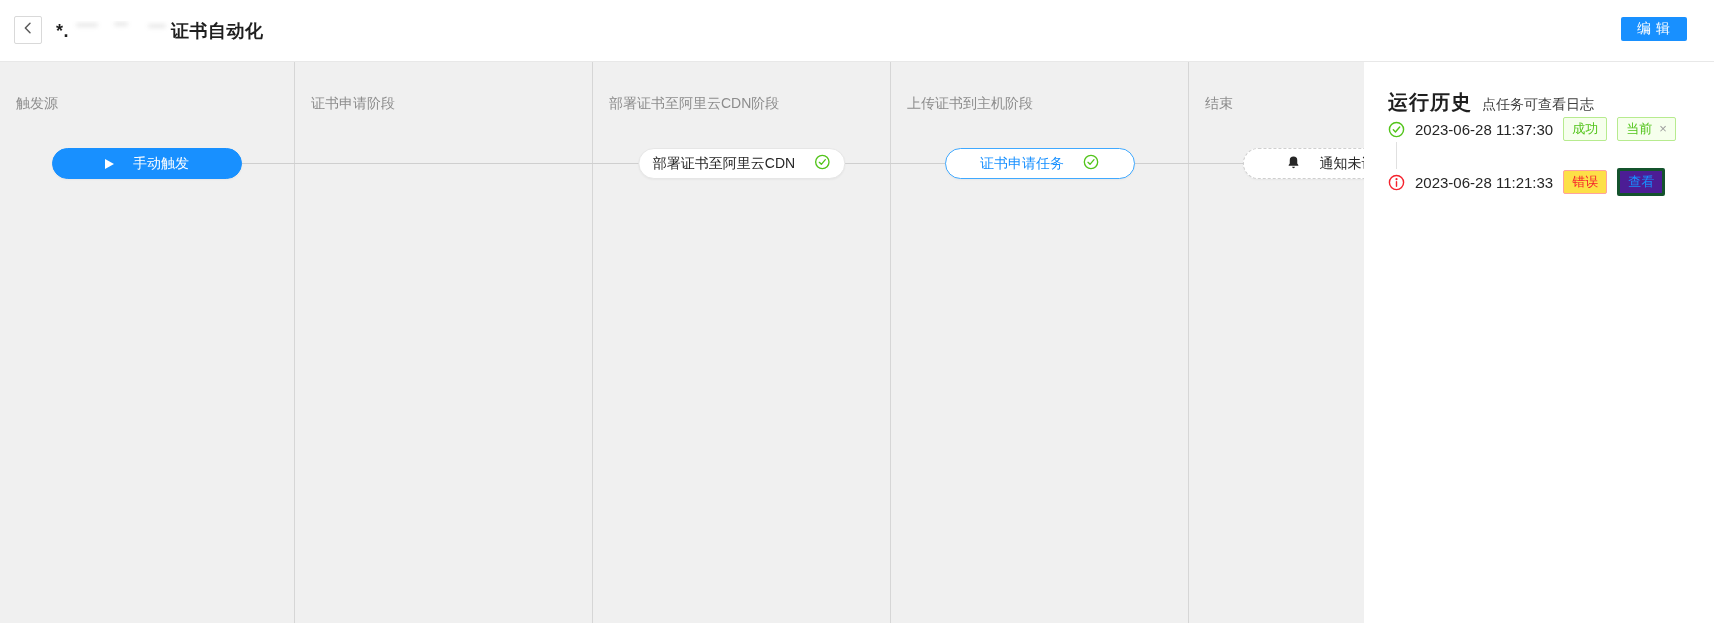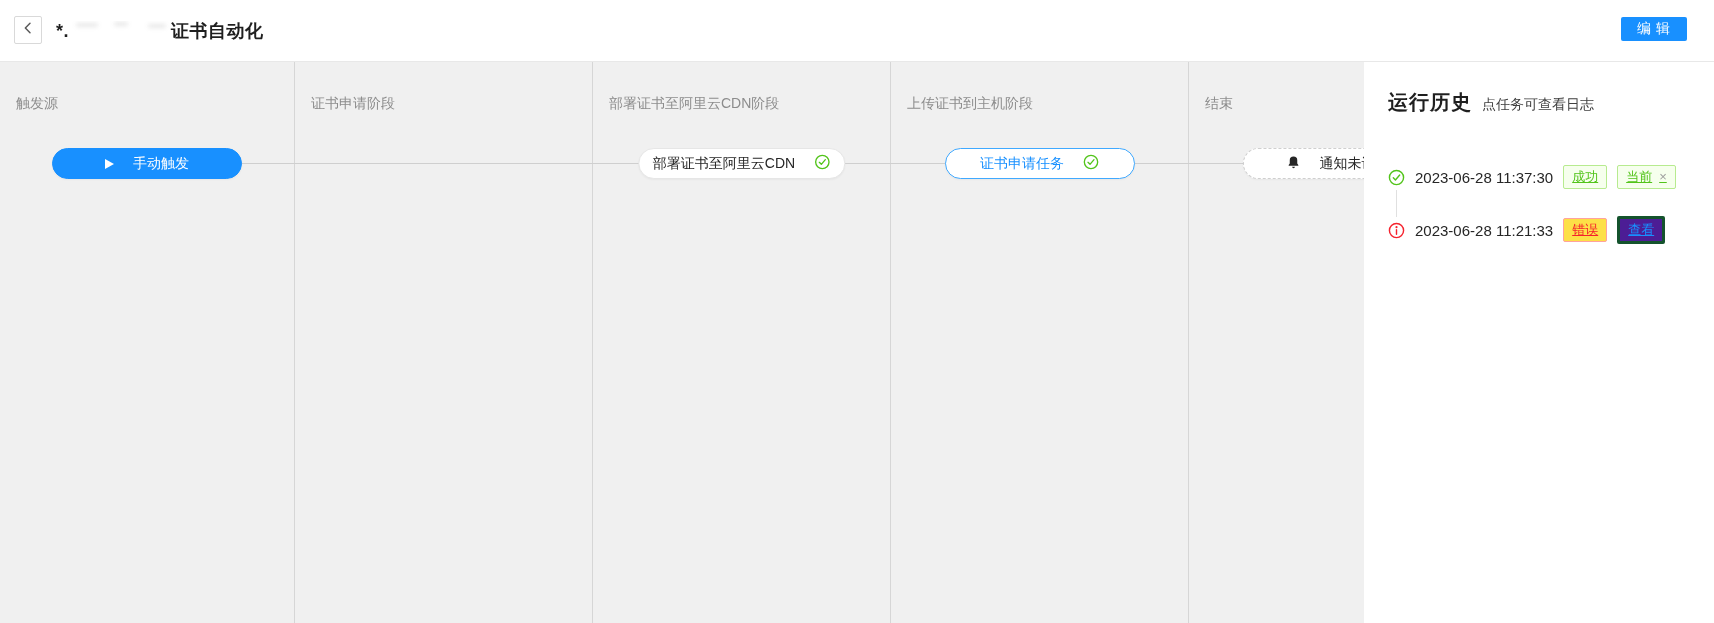--- a/index.html
+++ b/index.html
@@ -42,28 +42,28 @@
   .play-tri { display:inline-block; width:0; height:0; border-left:9px solid #fff;
               border-top:5.5px solid transparent; border-bottom:5.5px solid transparent; }
   .node svg { flex:none; }
 
   
   .panel { position:absolute; left:1364px; top:62px; right:0; bottom:0; background:#fff; z-index:5;
            padding:27px 0 0 24px; }
   .panel-head { display:flex; align-items:baseline; }
   .panel-title { font-size:20px; font-weight:bold; color:#1f1f1f; letter-spacing:1px; }
   .panel-hint { font-size:14px; color:#404040; margin-left:10px; }
-  .runs { position:relative; margin-top:48px; }
+  .runs { position:relative; }
   .run-row { position:relative; display:flex; align-items:center; height:26px; }
   .run-row + .run-row { margin-top:27px; }
   .run-row .run-icon { width:17px; height:17px; flex:none; }
   .run-connector { position:absolute; left:8px; top:26px; width:1px; height:27px; background:#e0e0e0; }
   .run-time { font-size:15px; color:#262626; margin-left:10px; white-space:nowrap; }
   .badge { font-size:13px; line-height:20px; padding:1px 8px; border-radius:2px; margin-left:10px;
-           white-space:nowrap; display:inline-flex; align-items:center;text-decoration:underline; }
+           white-space:nowrap; display:inline-flex; align-items:center; }
   .badge.success { color:#52c41a; background:#f6ffed; border:1px solid #b7eb8f; }
   .badge.error   { color:#f5222d; background:#fde047; border:1px solid #ffa39e; }
   .badge.view    { color:#1890ff; background:#4c1d95; border:3px solid #14532d; cursor:pointer; }
   .badge .close-x { color:#9e9e9e; margin-left:7px; font-size:13px; cursor:pointer; font-style:normal; }
 </style>
 </head>
 <body>
 
 <div class="app">
 

